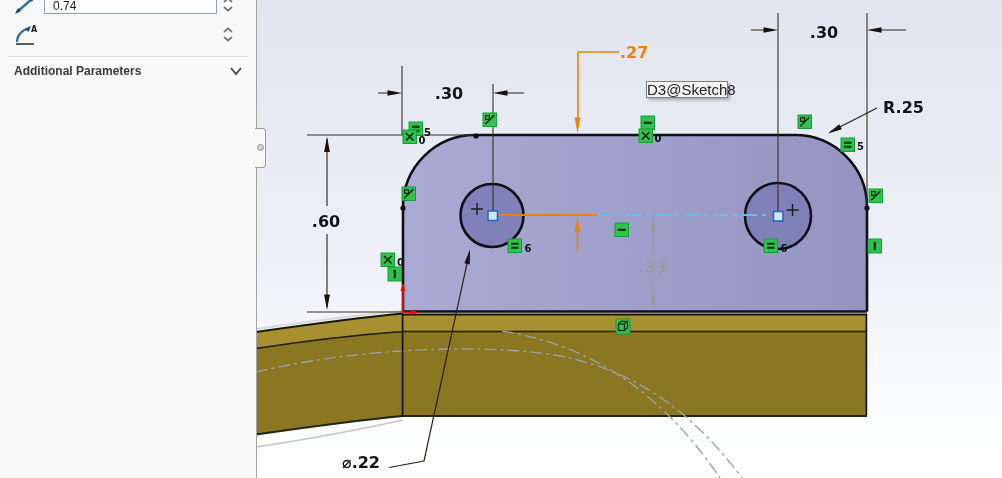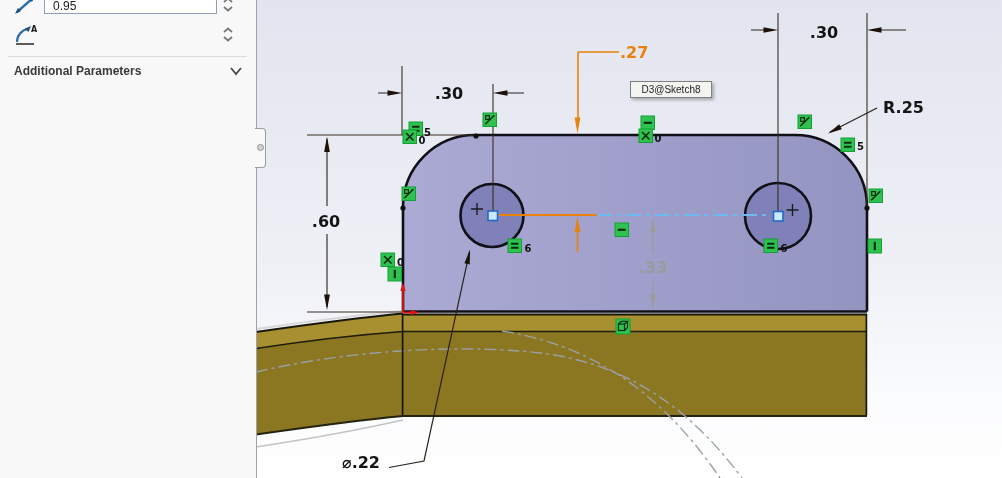--- a/index.html
+++ b/index.html
@@ -1,24 +1,24 @@
 <!DOCTYPE html>
 <html><head>
 <meta charset="utf-8">
 <style>
   html,body{margin:0;padding:0;background:#fff;}
   #screen{position:relative;width:1002px;height:478px;overflow:hidden;
           font-family:"Liberation Sans",sans-serif;background:#fff;}
   
   #viewport{position:absolute;left:0;top:0;width:1002px;height:478px;}
   #viewport svg{position:absolute;left:0;top:0;}
-  .tooltip{position:absolute;left:630px;top:81px;width:80px;height:15px;
+  .tooltip{position:absolute;left:646px;top:81px;width:80px;height:15px;
            background:#f4f4f0;border:1px solid #7f7f7f;
            box-shadow:2px 2px 3px rgba(0,0,0,.28);
-           font-size:10px;line-height:15px;text-align:center;color:#222;}
+           font-size:15px;line-height:15px;text-align:center;color:#222;}
   
   #panel{position:absolute;left:0;top:0;width:256px;height:478px;
          background:#f8f8f9;border-right:1px solid #a2a2a2;z-index:5;}
   .pinput{position:absolute;left:44px;width:173px;background:#fff;
           border:1px solid #8fa0b4;font-size:12px;color:#1a1a1a;
           padding-left:8px;box-sizing:border-box;}
   .in1{top:-11px;height:25px;line-height:33px;}
   .in2{top:23px;height:22px;line-height:22px;}
   .spin{position:absolute;left:221px;width:14px;}
   .picon{position:absolute;left:12px;}
@@ -263,21 +263,21 @@
   </div>
 
   <div id="panel">
 
     <svg class="picon" style="top:-6px;" width="26" height="22" viewBox="0 0 26 22">
       <path d="M5,18 L21,4" stroke="#2e6da8" stroke-width="2.4" fill="none"></path>
       <polygon points="3,20 9,17 6,14" fill="#1d4f80"></polygon>
       <polygon points="23,2 17,5 20,8" fill="#1d4f80"></polygon>
     </svg>
     <div class="pinput in1">
-      <span>0.95</span>
+      <span>0.74</span>
     </div>
     <svg class="spin" style="top:-3px;" width="14" height="18" viewBox="0 0 14 18">
       <path d="M3,5 L7,1.5 L11,5" stroke="#777" stroke-width="1.7" fill="none"></path>
       <path d="M3,10 L7,13.5 L11,10" stroke="#777" stroke-width="1.7" fill="none"></path>
     </svg>
 
     <svg class="picon" style="top:23px;" width="28" height="24" viewBox="0 0 28 24">
       <path d="M4,21 L22,21" stroke="#333" stroke-width="1.6" fill="none"></path>
       <path d="M5,19 A13,13 0 0 1 16,6" stroke="#2e6da8" stroke-width="2.2" fill="none"></path>
       <polygon points="19,3 13,5.5 16.5,9" fill="#1d4f80"></polygon>

